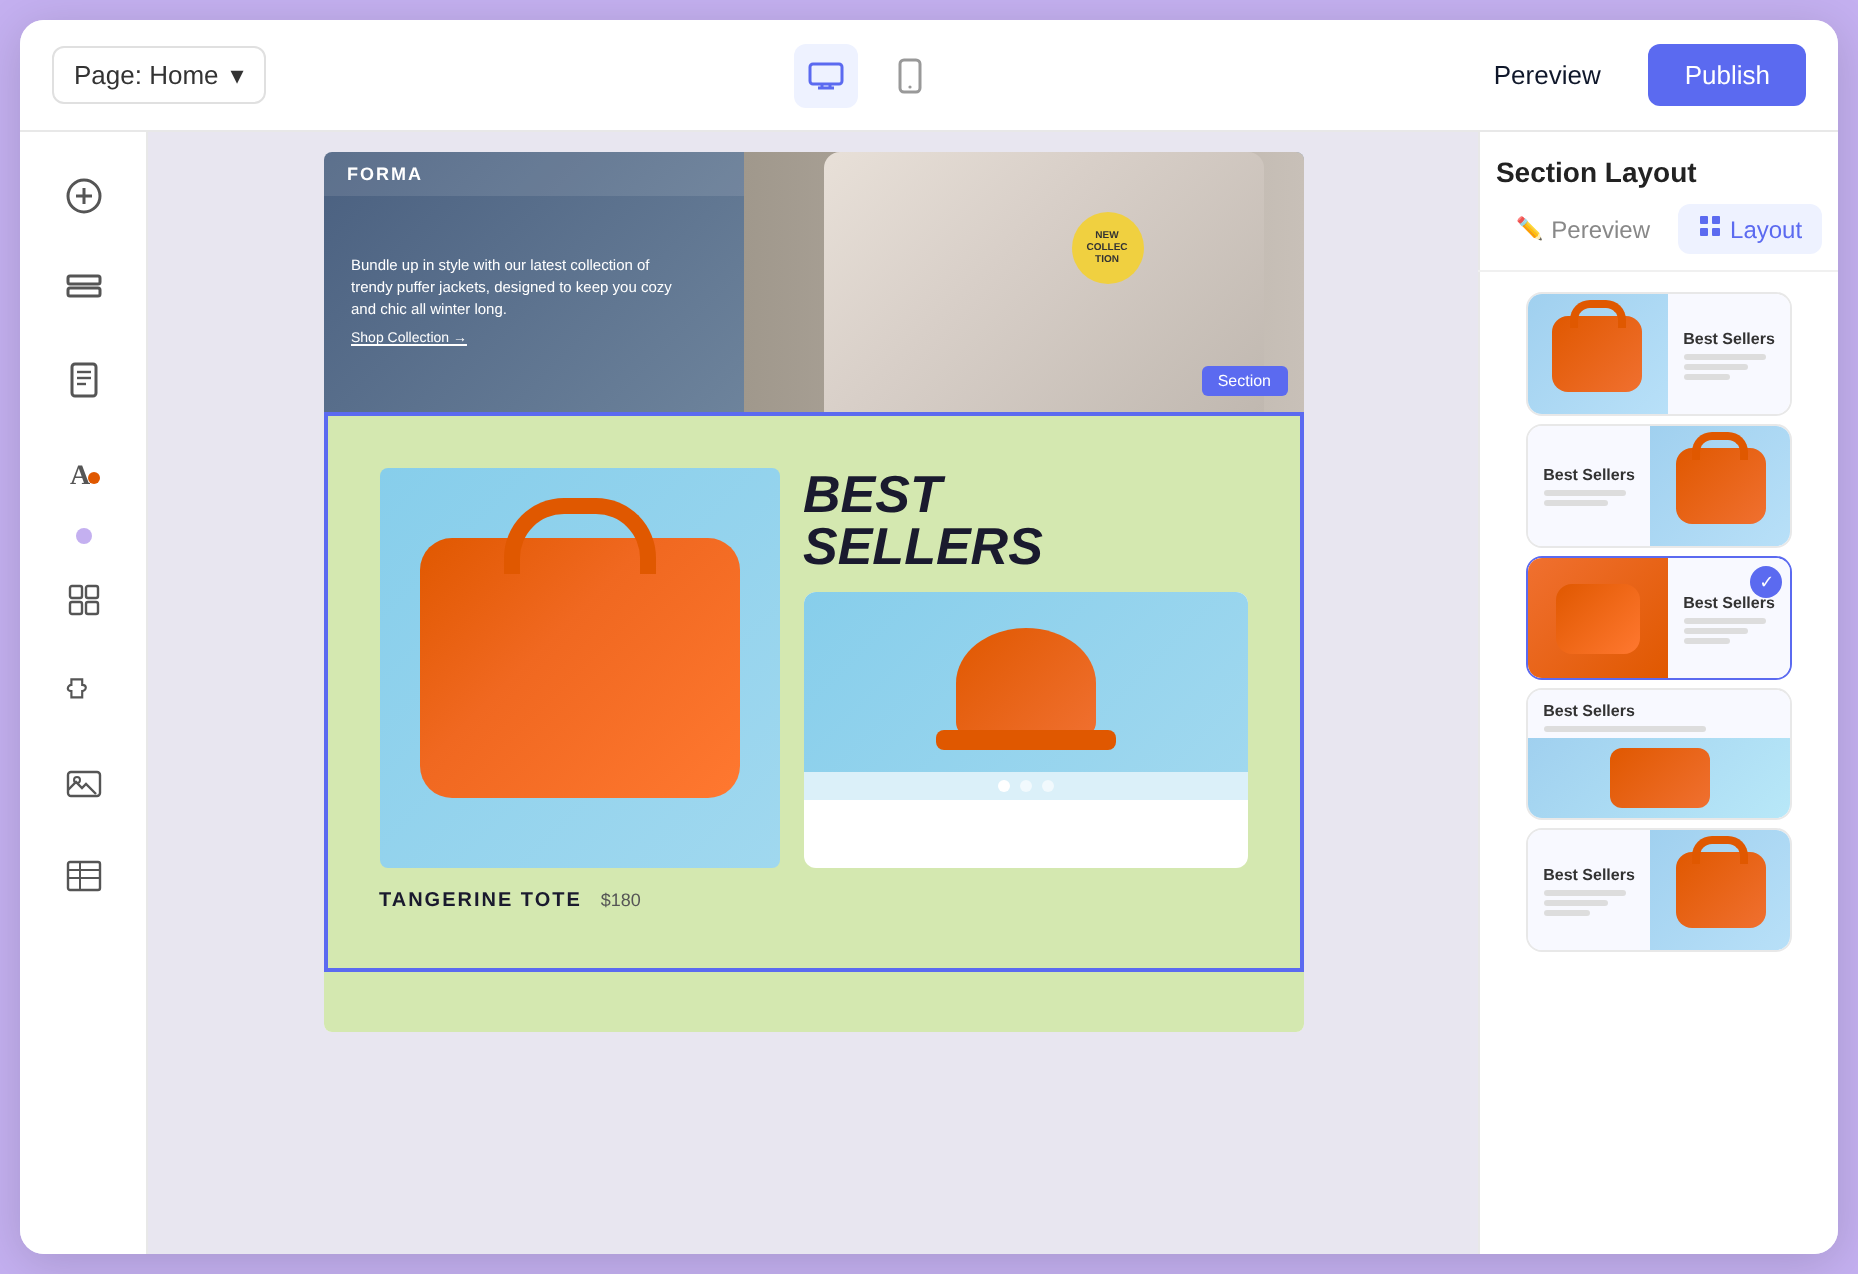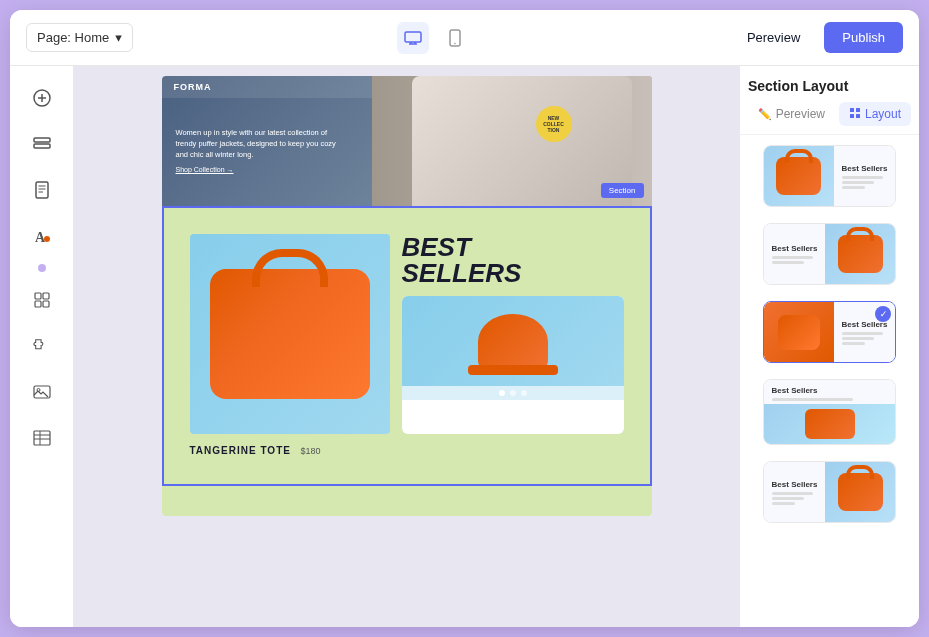--- a/index.html
+++ b/index.html
@@ -419,21 +419,21 @@
       font-size: 11px;
     }
 
     
     .layout-options {
       flex: 1;
       overflow-y: auto;
       padding: 10px;
       display: flex;
       flex-direction: column;
-      gap: 16px;
+      gap: 4px;
     }
     .layout-option {
       border: 1.5px solid #e8e8e8;
       border-radius: 8px;
       overflow: hidden;
       cursor: pointer;
       position: relative;
     }
     .layout-option.selected {
       border-color: #5b6af0;
@@ -631,21 +631,21 @@
           <div class="hero-nav">
             <span class="hero-nav-brand">FORMA</span>
             <div class="hero-nav-links">
               <span class="hero-nav-link">New In</span>
               <span class="hero-nav-link">Accessories</span>
               <span class="hero-nav-link">Men</span>
               <span class="hero-nav-link">Women</span>
             </div>
           </div>
           <div class="hero-content">
-            <p class="hero-text">Women up in style with our latest collection of trendy puffer jackets, designed to keep you cozy and chic all winter long.</p>
+            <p class="hero-text">Bundle up in style with our latest collection of trendy puffer jackets, designed to keep you cozy and chic all winter long.</p>
             <span class="hero-link">Shop Collection →</span>
           </div>
           <div class="hero-image-placeholder">
             <div class="hero-jacket"></div>
             <div class="new-collection-badge">NEW<br>COLLEC<br>TION</div>
           </div>
           <div class="section-badge">Section</div>
         </div>
 
         <div class="best-sellers-section">

